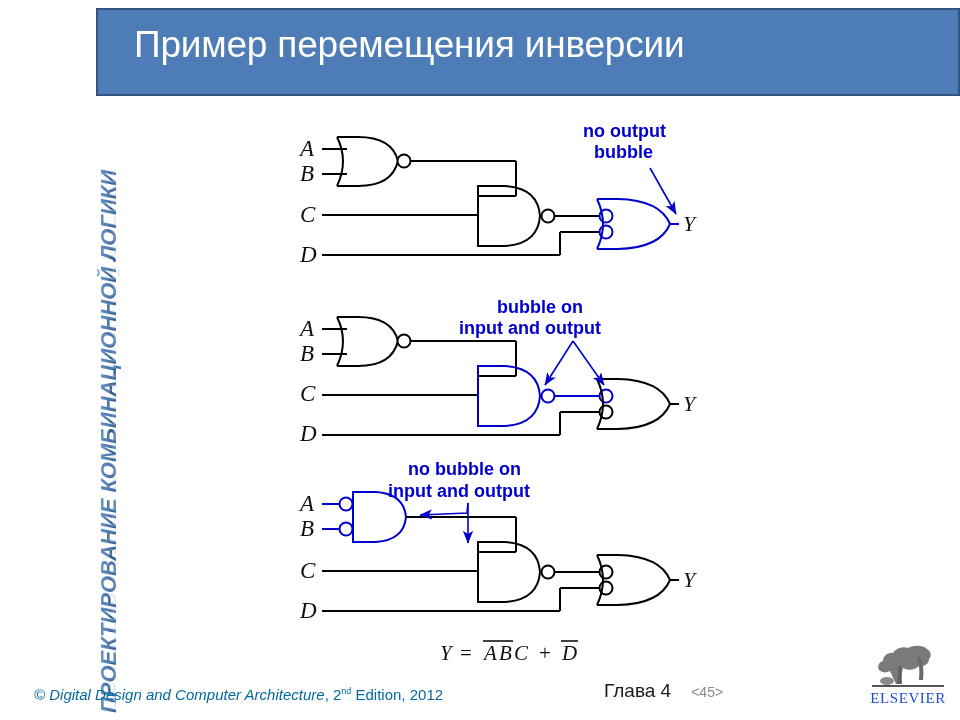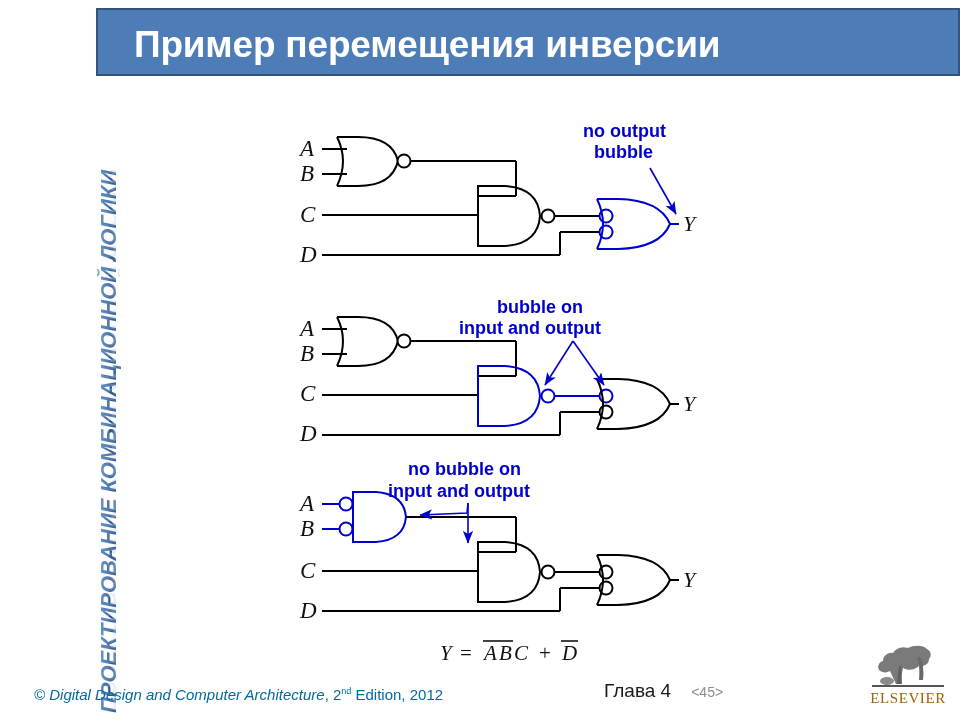--- a/index.html
+++ b/index.html
@@ -70,25 +70,24 @@
     -webkit-mask-image: linear-gradient(to top, rgba(0,0,0,0) 10%, rgba(0,0,0,.85) 100%);
     mask-image: linear-gradient(to top, rgba(0,0,0,0) 10%, rgba(0,0,0,.85) 100%);
   }
 
   
   #title-bar {
     position: absolute;
     left: 96px;
     top: 8px;
     width: 864px;
-    height: 68px;
+    height: 88px;
     background: #4d7cb6;
     border: 2px solid #31547e;
     box-sizing: border-box;
-    font-weight: bold;
   }
   #title-text {
     position: absolute;
     left: 36px;
     top: 14px;
     font-family: "Liberation Sans", sans-serif;
     font-size: 37px;
     color: #ffffff;
     white-space: nowrap;
     letter-spacing: -.2px;
@@ -147,21 +146,21 @@
   }
   #elsevier-wordmark {
     position: absolute;
     left: 0;
     top: 50px;
     width: 92px;
     text-align: center;
     font-family: "Liberation Serif", serif;
     font-size: 15px;
     letter-spacing: .6px;
-    color: #a16207;
+    color: #1d4ed8;
   }
 </style>
 </head>
 <body>
 
 <div id="sidebar-banner">
   <div class="vtext-wrap">
     <div class="vtext-main">ПРОЕКТИРОВАНИЕ КОМБИНАЦИОННОЙ ЛОГИКИ</div>
     <div class="vtext-reflect">ПРОЕКТИРОВАНИЕ КОМБИНАЦИОННОЙ ЛОГИКИ</div>
   </div>

